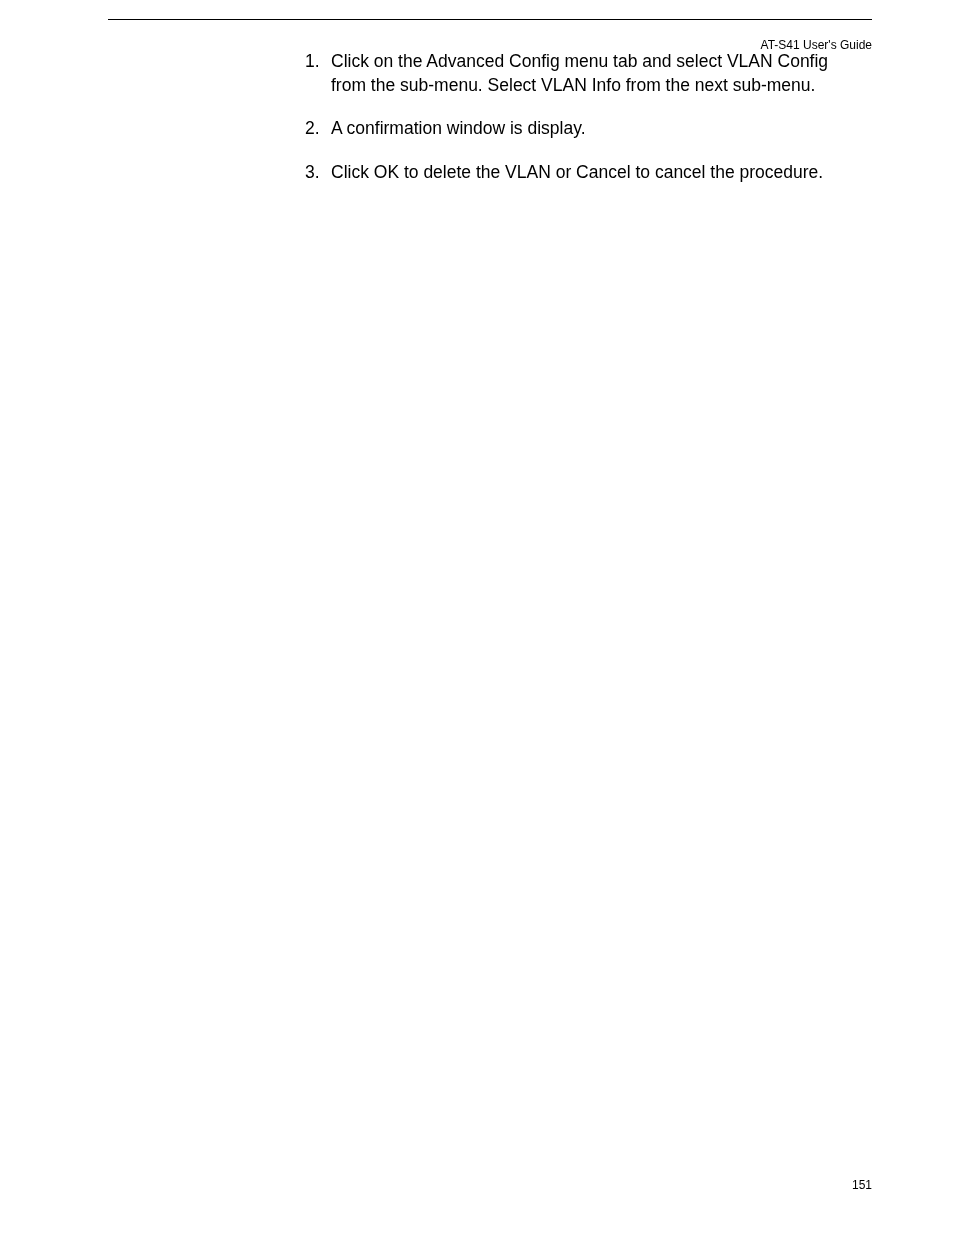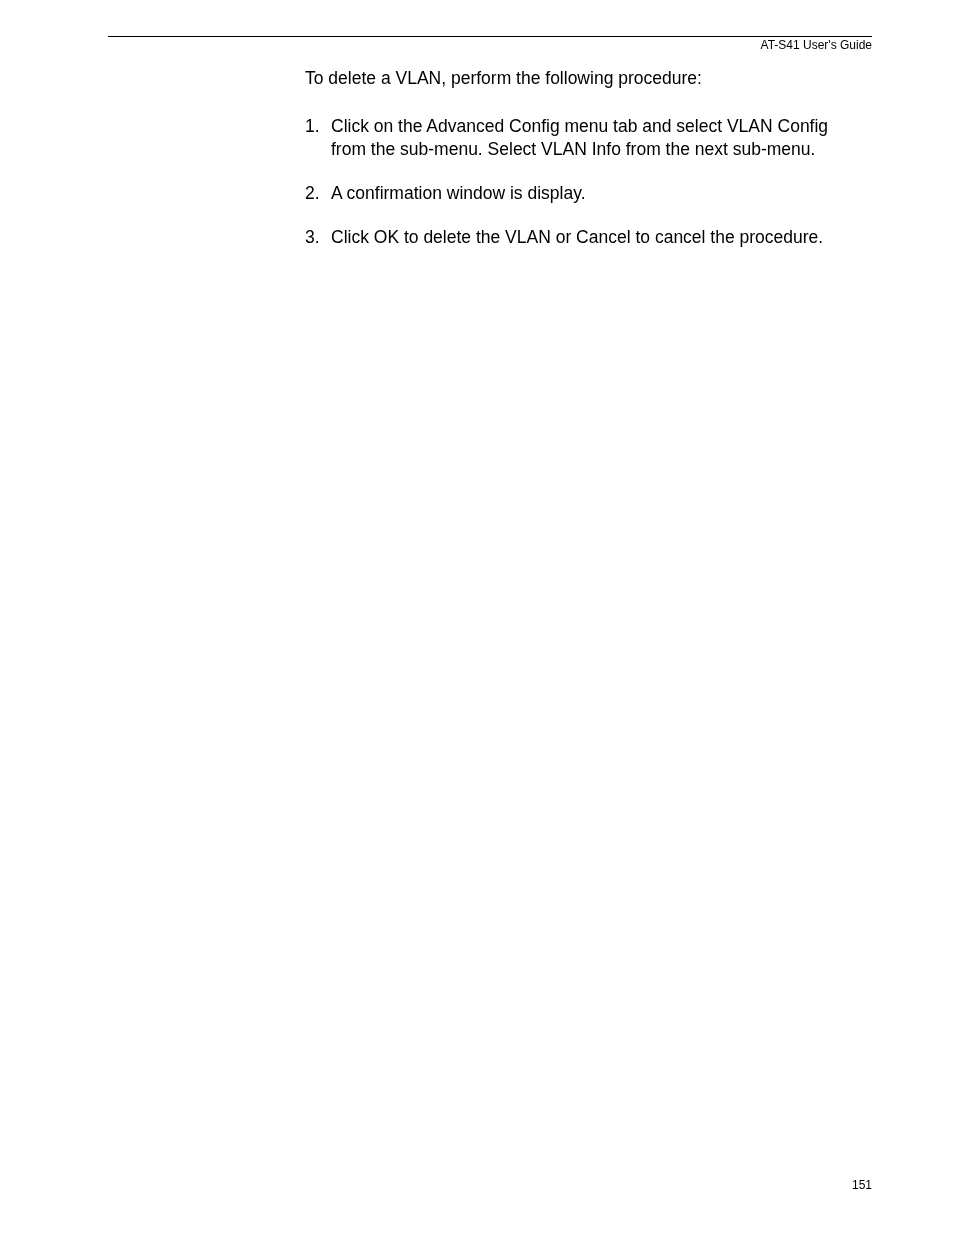--- a/index.html
+++ b/index.html
@@ -9,21 +9,21 @@
     }
     body {
       width: 954px;
       height: 1235px;
       background: #ffffff;
       font-family: Georgia, 'Times New Roman', serif;
       position: relative;
       color: #000000;
     }
     .page {
-      padding: 36px 82px 36px 108px;
+      padding: 19px 82px 36px 108px;
       width: 100%;
       height: 100%;
       position: relative;
     }
     .header-text {
       position: absolute;
       top: 38px;
       right: 82px;
       font-size: 12px;
       font-family: Arial, Helvetica, sans-serif;
@@ -78,21 +78,20 @@
 </head>
 <body>
 
 <div class="page">
 
   <div class="header-text">AT-S41 User's Guide</div>
 
   <div class="title-underline"></div>
 
   <div class="content">
-    <p class="intro-text">To delete a VLAN, perform the following procedure:</p>
 
     <div class="step-item">
       <div class="step-number">1.</div>
       <div class="step-body">
         <p class="step-para">Click on the Advanced Config menu tab and select VLAN Config from the sub-menu. Select VLAN Info from the next sub-menu.</p>
       </div>
     </div>
 
     <div class="step-item">
       <div class="step-number">2.</div>

